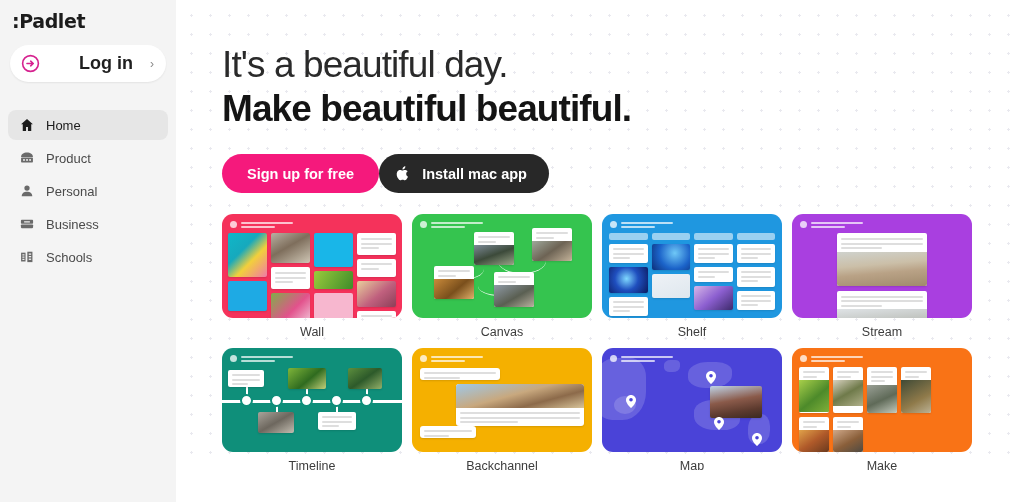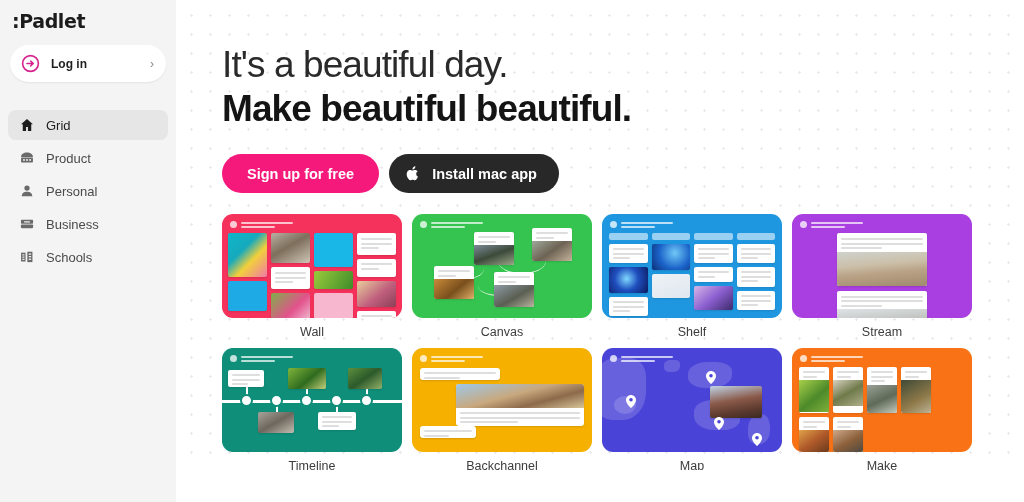--- a/index.html
+++ b/index.html
@@ -34,22 +34,22 @@
     height: 37px;
     background: #ffffff;
     border-radius: 19px;
     display: flex; align-items: center;
     padding: 0 12px 0 11px;
     box-shadow: 0 1px 2px rgba(0,0,0,0.07);
     cursor: pointer;
   }
   .login-icon { width: 19px; height: 19px; flex: 0 0 19px; display:block; }
   .login-label {
-    font-size: 12px; font-weight: 700; color: #1f1f1f;
-    margin-left: 11px; flex: 1;
+    font-size: 18px; font-weight: 700; color: #1f1f1f;
+    margin-left: 22px; flex: 1; text-align: center;
   }
   .login-chevron { color: #8a8a8a; font-size: 12px; line-height: 1; }
 
   .nav { margin-top: 28px; padding: 0 8px; }
   .nav-item {
     display: flex; align-items: center;
     height: 30px;
     border-radius: 8px;
     padding: 0 10px;
     margin-bottom: 3px;
@@ -85,21 +85,21 @@
     background-image: radial-gradient(circle, #e9e9ef 1.1px, transparent 1.1px);
     background-size: 19px 19px;
     background-position: 6px 6px;
     overflow: hidden;
   }
   .hero { padding: 43px 0 0 46px; }
   .hero h1 { font-size: 37px; line-height: 1.18; letter-spacing: -0.9px; }
   .hero .line1 { font-weight: 300; color: #2a2a2a; display: block; }
   .hero .line2 { font-weight: 700; color: #141414; display: block; }
 
-  .ctas { display: flex; gap: 10px; margin-top: 24px; padding-left: 46px; }
+  .ctas { display: flex; margin-top: 24px; padding-left: 46px; }
   .btn {
     height: 39px; border-radius: 20px; display: flex; align-items: center;
     justify-content: center; cursor: pointer; border: none;
     font-family: "Liberation Sans", sans-serif;
   }
   .btn-signup { background: #f5197c; color: #fff; font-size: 14.5px; font-weight: 700; padding: 0 25px; }
   .btn-mac { background: #282828; color: #fff; font-size: 14.5px; font-weight: 700; padding: 0 22px 0 17px; gap: 11px; }
   .apple { width: 15px; height: 17px; display: block; }
 
   
@@ -213,21 +213,21 @@
     </div>
 
     <nav class="nav">
 
       <div class="nav-item active">
         <span class="nav-ico">
           <svg viewBox="0 0 20 20" width="16" height="16">
               <path d="M10 2.6 2.6 9h2.1v8.4h4.1v-5h2.4v5h4.1V9h2.1z" fill="#1c1c1c"></path>
             </svg>
         </span>
-        <span class="nav-label">Grid</span>
+        <span class="nav-label">Home</span>
       </div>
 
       <div class="nav-item">
         <span class="nav-ico">
           <svg viewBox="0 0 20 20" width="16" height="16">
             <path d="M2.6 8.6 C2.6 5.4 5.8 3.2 10 3.2 C14.2 3.2 17.4 5.4 17.4 8.6 Z" fill="#6a6a6a"></path>
             <rect x="2.6" y="9.4" width="14.8" height="6.2" rx="0.9" fill="#6a6a6a"></rect>
             <rect x="5.2" y="11.4" width="2.1" height="2.1" fill="#f4f4f4"></rect>
             <rect x="9" y="11.4" width="2.1" height="2.1" fill="#f4f4f4"></rect>
             <rect x="12.8" y="11.4" width="2.1" height="2.1" fill="#f4f4f4"></rect>

